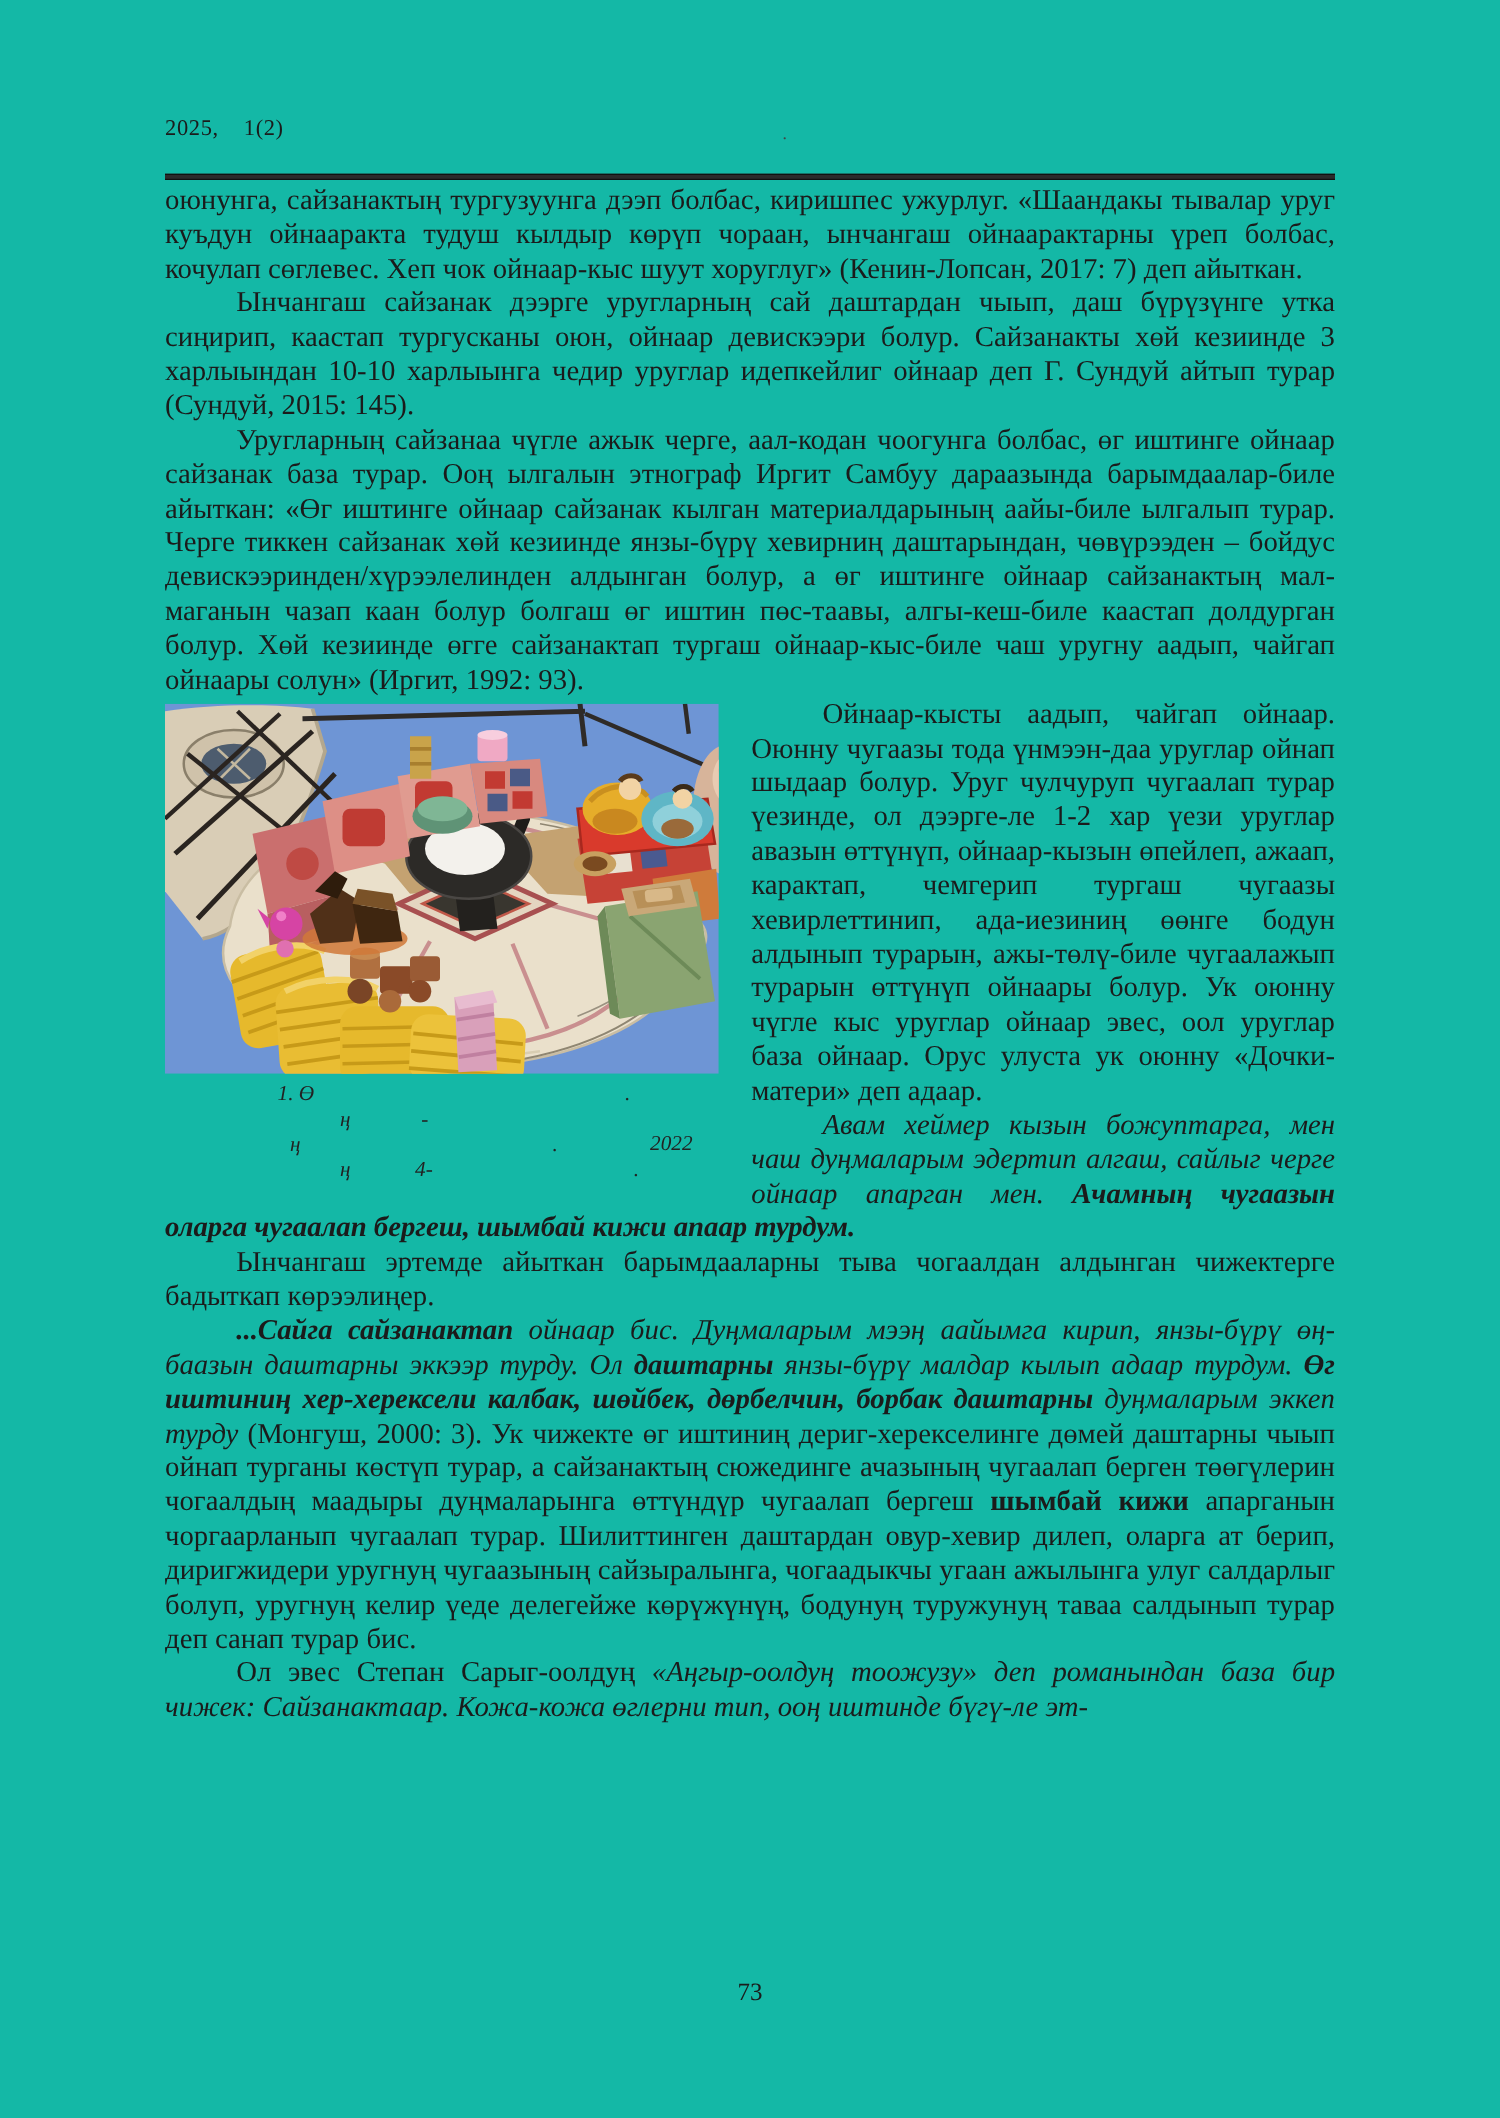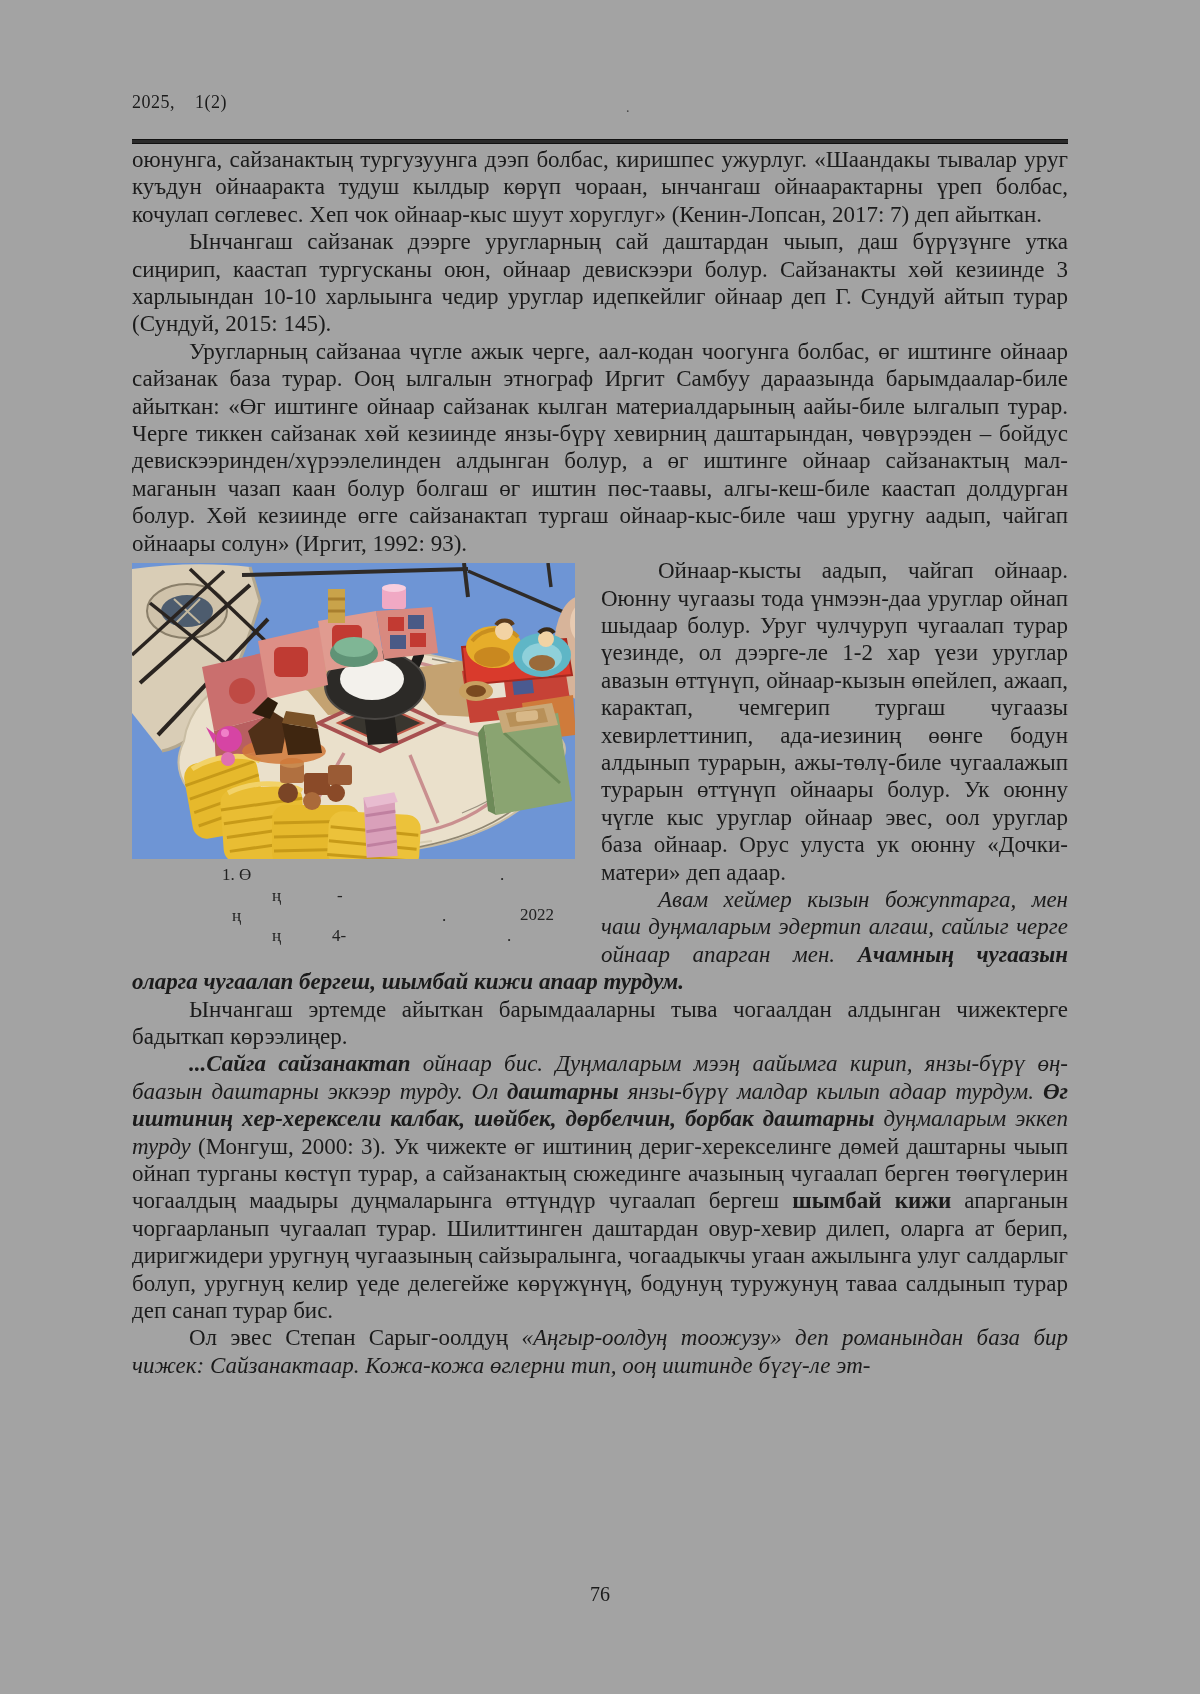--- a/index.html
+++ b/index.html
@@ -1,17 +1,17 @@
 <!DOCTYPE html>
 <html><head>
 <meta charset="utf-8">
 <style>
   html,body{margin:0;padding:0;background:#ffffff;}
   .page{
-    position:relative;width:1200px;height:1694px;background:#a3a3a3;
+    position:relative;width:1200px;height:1694px;background:#14b8a6;
     font-family:"Liberation Serif", serif;color:#1b1b1b;overflow:hidden;
   }
   .runhead{position:absolute;top:92px;left:132px;width:936px;height:36px;font-size:18px;}
   .runhead .issue{letter-spacing:.5px;}
   .runhead .middot{position:absolute;left:494px;top:8px;font-size:14px;color:#444;}
   .rule{position:absolute;top:139px;left:132px;width:936px;height:5px;background:#2b2b2b;
         border-top:1px solid #111;border-bottom:1px solid #111;box-sizing:border-box;}
   .bodytext{
     position:absolute;top:146px;left:132px;width:936px;
     font-size:23px;line-height:27.4px;text-align:justify;
@@ -20,21 +20,21 @@
   .bodytext p.noindent{text-indent:0;}
   .it{font-style:italic;}
   .bi{font-style:italic;font-weight:bold;}
   .b{font-weight:bold;}
   .figure{
     float:left;width:443px;margin:6px 26px 2px 0;
   }
   .photo{display:block;width:443px;height:296px;}
   .caption{
     position:relative;width:443px;height:88px;
-    font-size:17px;color:#222;
+    font-style:italic;font-size:17px;color:#222;
   }
   .caption span{position:absolute;white-space:pre;}
   .pagenum{position:absolute;top:1583px;left:132px;width:936px;text-align:center;font-size:20px;}
 </style>
 </head>
 <body>
 
 <div class="page">
 
   <div class="runhead">
@@ -212,15 +212,15 @@
     <p><span class="it">Авам хеймер кызын божуптарга, мен чаш дуңмаларым эдертип алгаш, сайлыг черге ойнаар апарган мен. </span><span class="bi">Ачамның чугаазын оларга чугаалап бергеш, шымбай кижи апаар турдум.</span></p>
 
     <p><span>Ынчангаш эртемде айыткан барымдааларны тыва чогаалдан алдынган чижектерге бадыткап көрээлиңер.</span></p>
 
     <p><span class="bi">...Сайга сайзанактап </span><span class="it">ойнаар бис. Дуңмаларым мээң аайымга кирип, янзы-бүрү өң-баазын даштарны эккээр турду. Ол </span><span class="bi">даштарны </span><span class="it">янзы-бүрү малдар кылып адаар турдум. </span><span class="bi">Өг иштиниң хер-херексели калбак, шөйбек, дөрбелчин, борбак даштарны </span><span class="it">дуңмаларым эккеп турду </span><span>(Монгуш, 2000: 3). Ук чижекте өг иштиниң дериг-херекселинге дөмей даштарны чыып ойнап турганы көстүп турар, а сайзанактың сюжединге ачазының чугаалап берген төөгүлерин чогаалдың маадыры дуңмаларынга өттүндүр чугаалап бергеш </span><span class="b">шымбай кижи </span><span>апарганын чоргаарланып чугаалап турар. Шилиттинген даштардан овур-хевир дилеп, оларга ат берип, диригжидери уругнуң чугаазының сайзыралынга, чогаадыкчы угаан ажылынга улуг салдарлыг болуп, уругнуң келир үеде делегейже көрүжүнүң, бодунуң туружунуң таваа салдынып турар деп санап турар бис.</span></p>
 
     <p><span>Ол эвес Степан Сарыг-оолдуң </span><span class="it">«Аңгыр-оолдуң тоожузу» деп романындан база бир чижек: Сайзанактаар. Кожа-кожа өглерни тип, ооң иштинде бүгү-ле эт-</span></p>
 
   </div>
 
-  <div class="pagenum">76</div>
+  <div class="pagenum">73</div>
 
 </div>
 
 </body></html>

